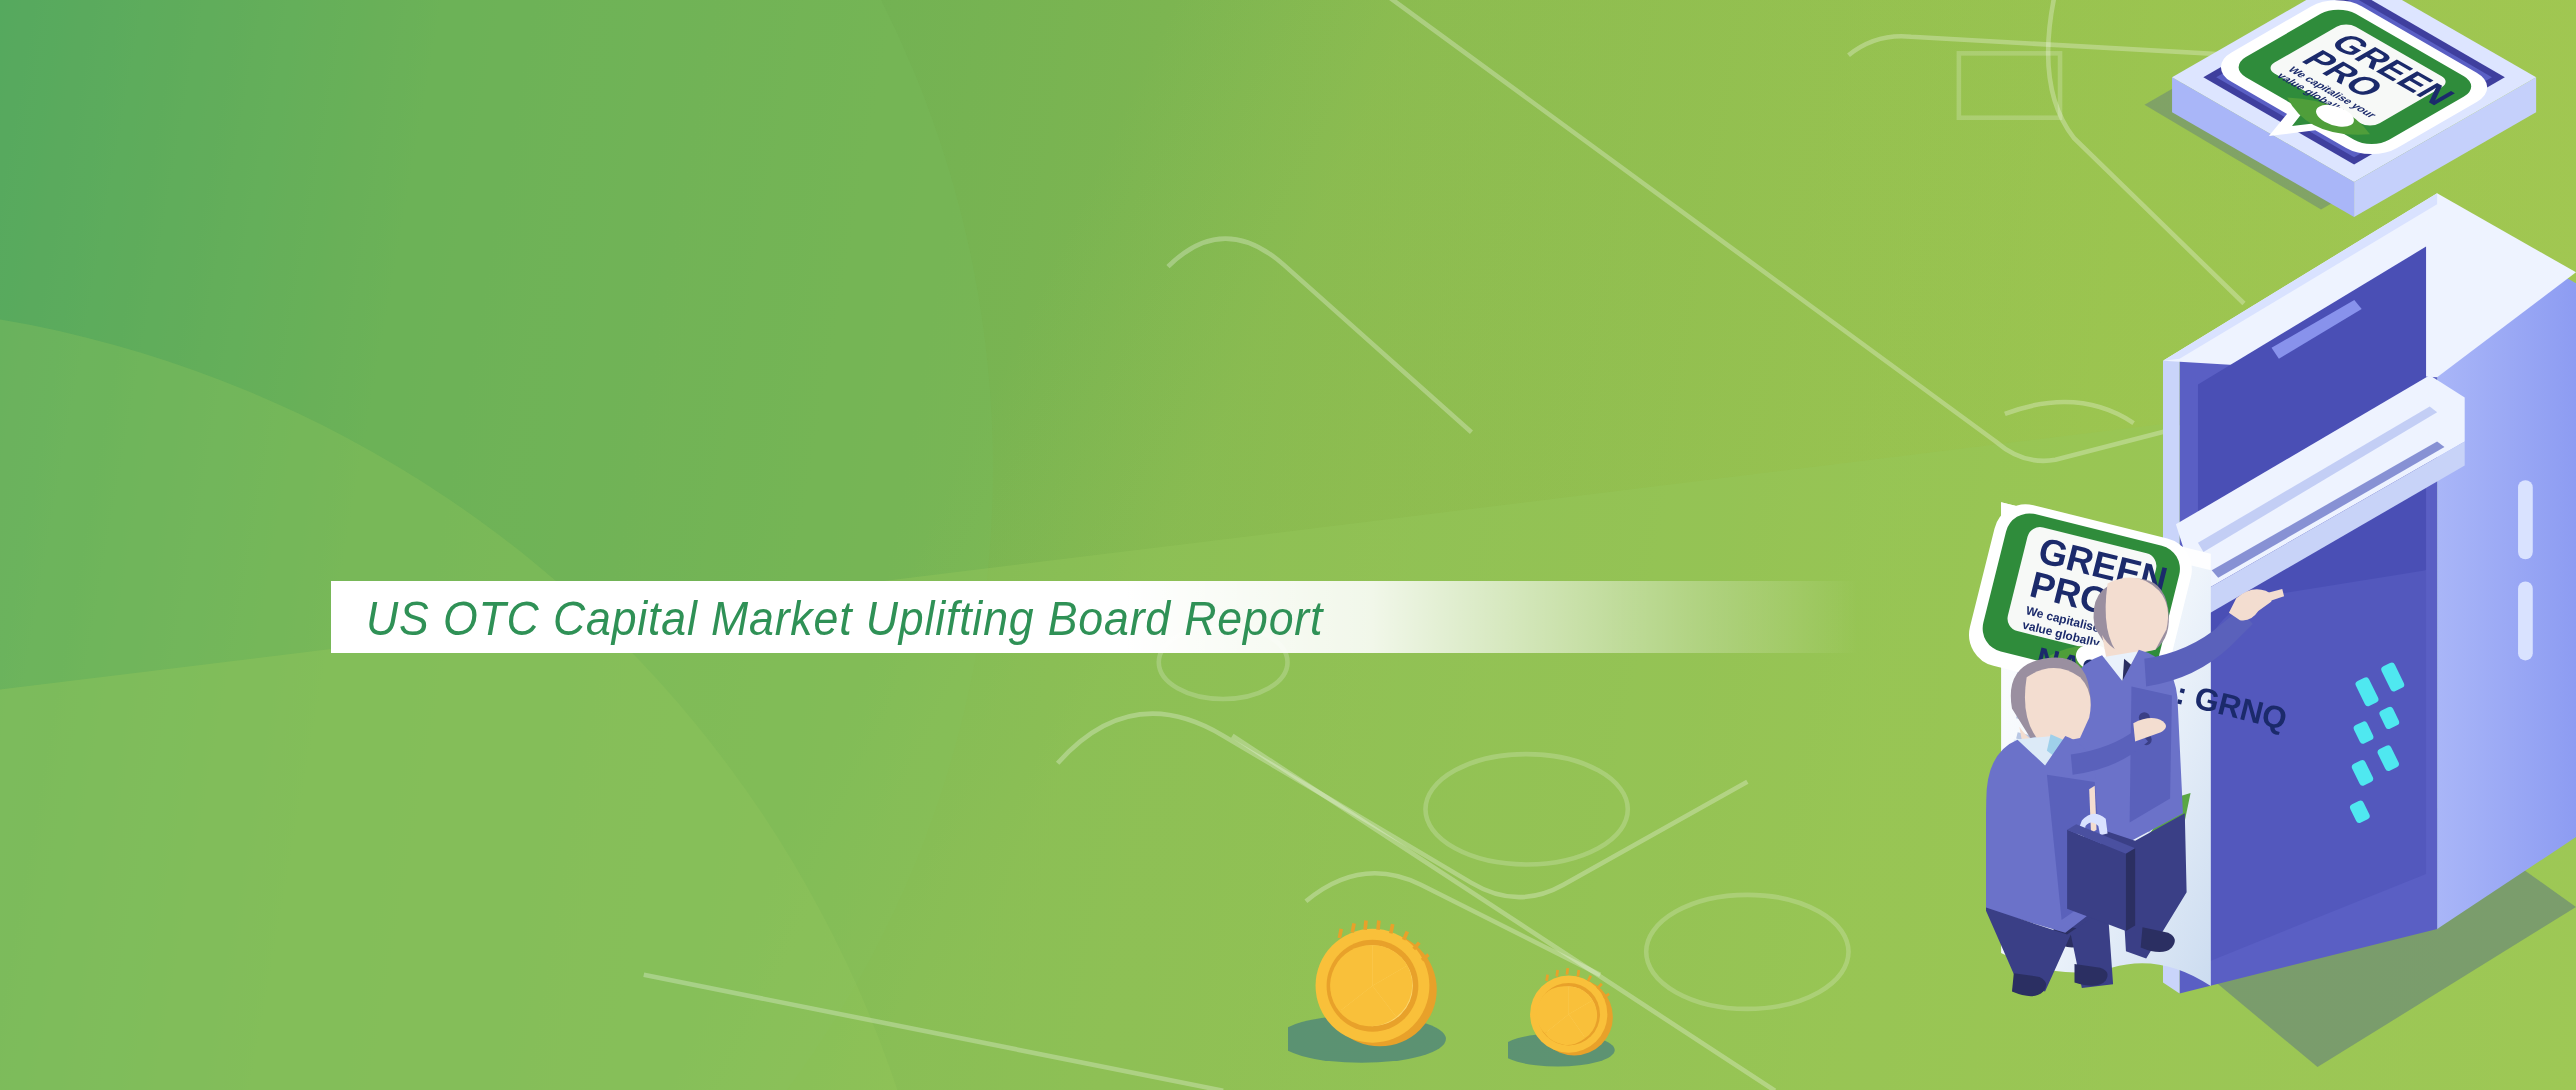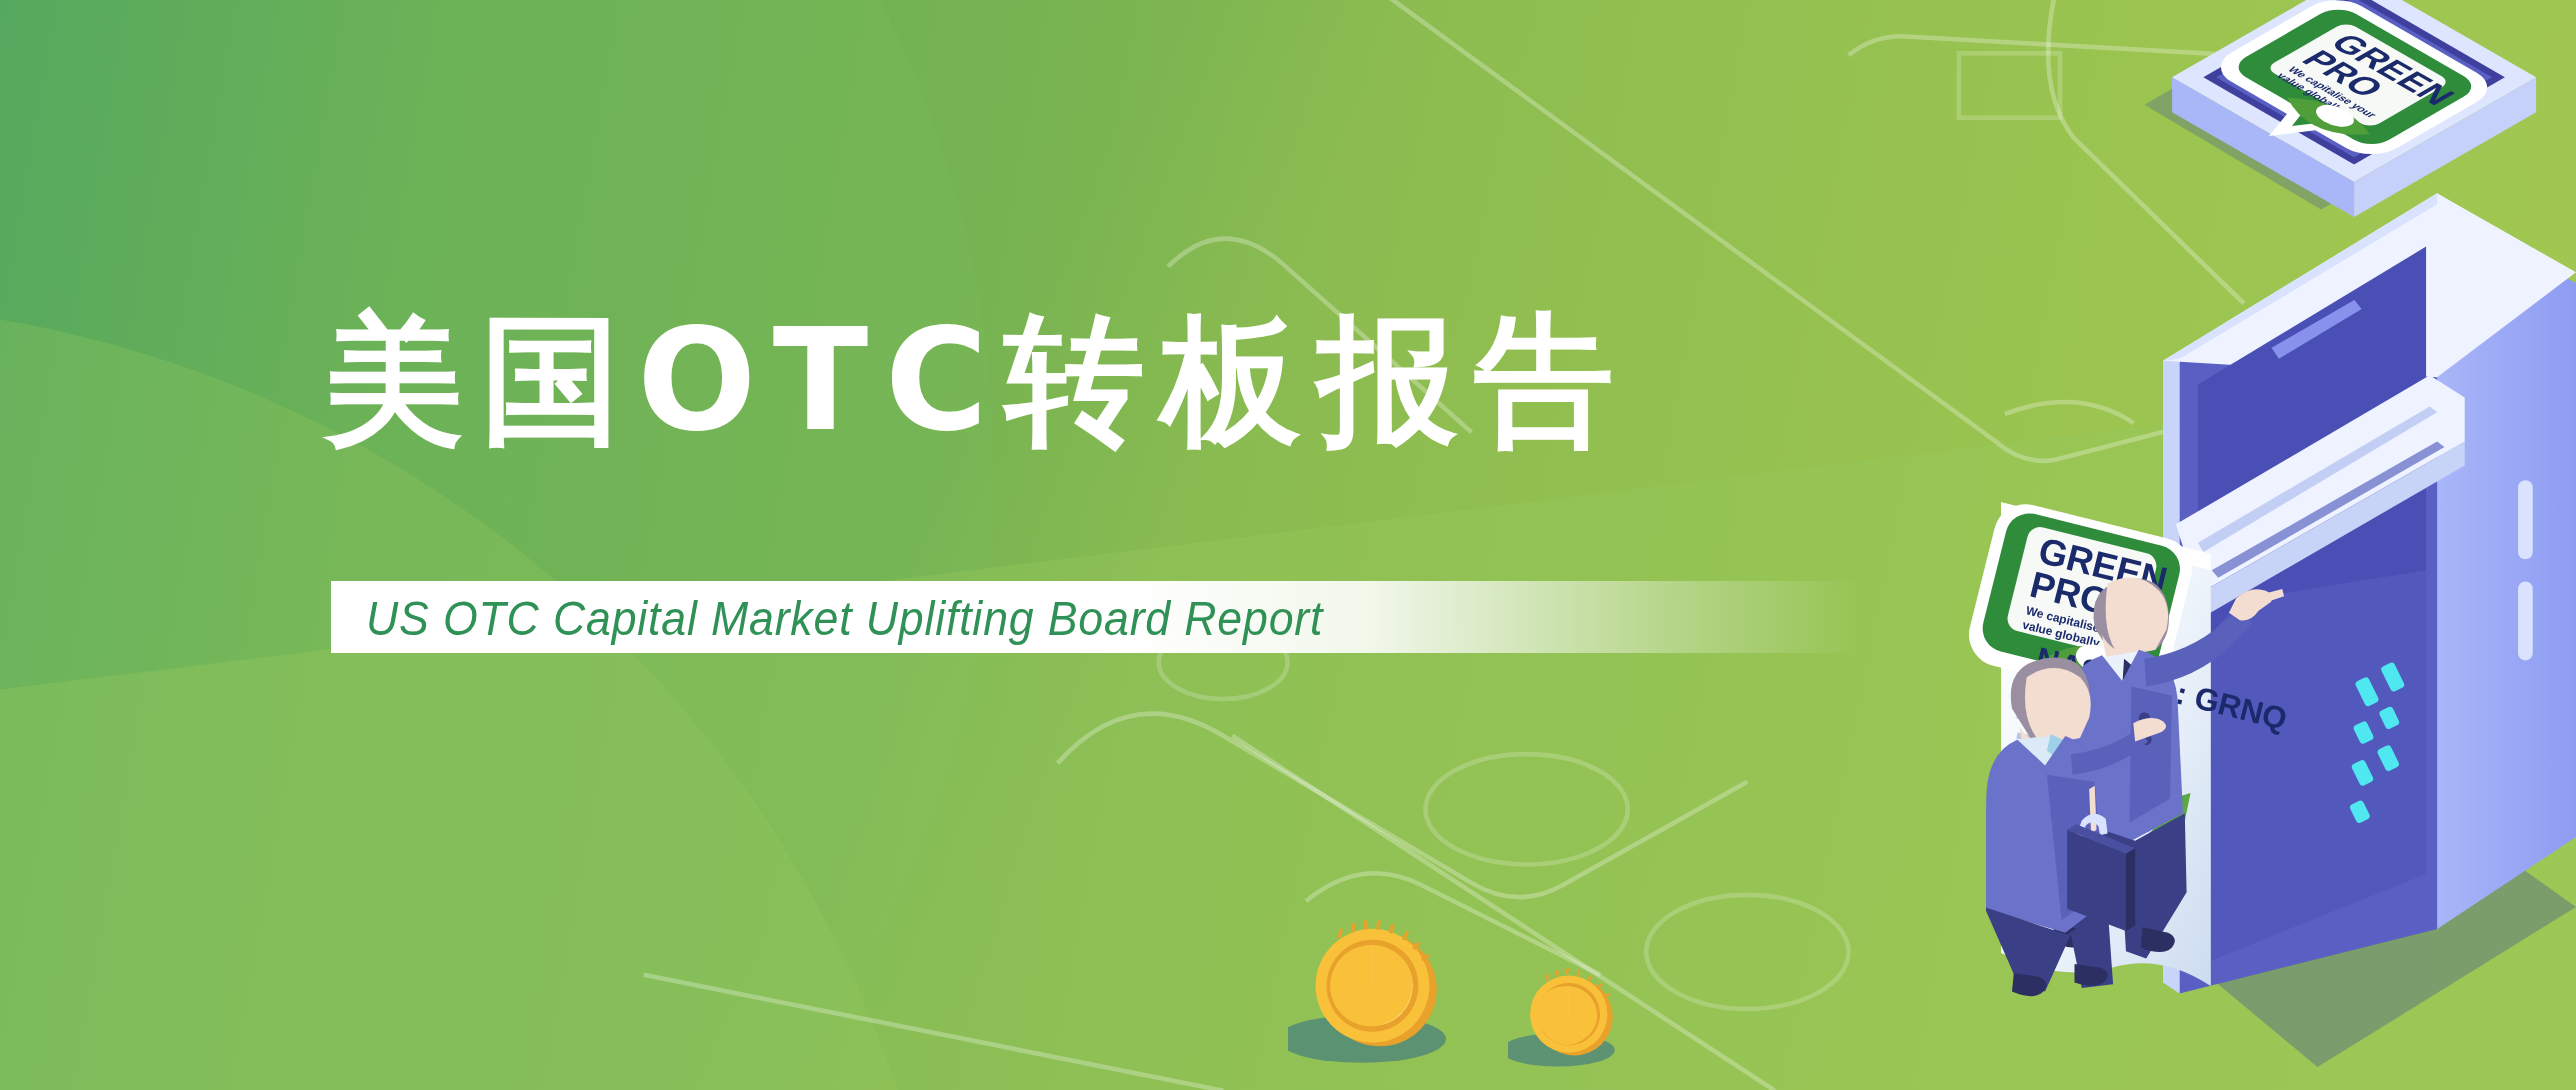--- a/index.html
+++ b/index.html
@@ -357,18 +357,17 @@
         <line x1="76" y1="22" x2="77" y2="15"></line>
         <line x1="87" y1="27" x2="90" y2="21"></line>
         <line x1="97" y1="35" x2="102" y2="30"></line>
         <line x1="104" y1="45" x2="110" y2="41"></line>
       </g>
     </svg>
   </div>
 
   <div class="subtitle-band"></div>
 
-  <div class="title-cn">美国OTC转板报告</div>
 
   <div class="subtitle-text">US OTC Capital Market Uplifting Board Report</div>
 
 </div>
 
 
 </body></html>

